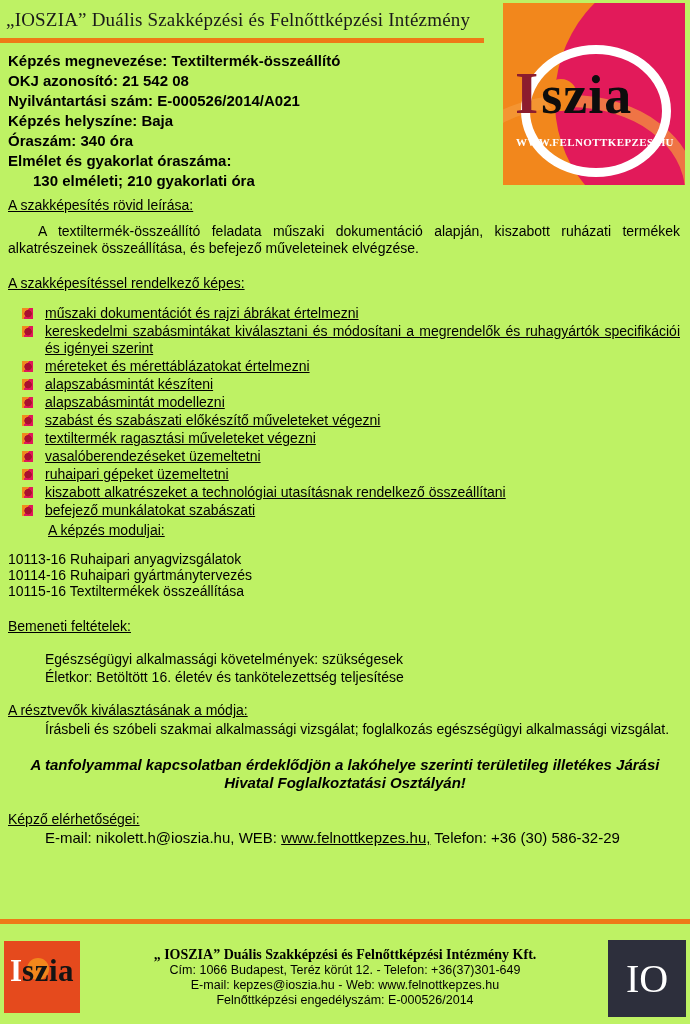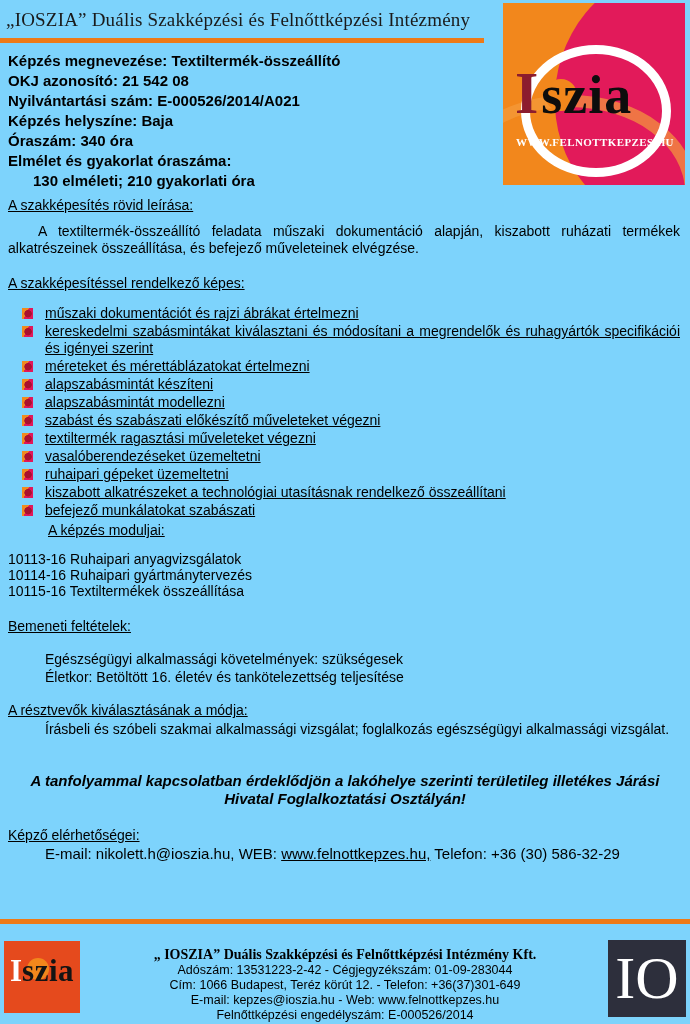--- a/index.html
+++ b/index.html
@@ -1,16 +1,16 @@
 <!DOCTYPE html>
 <html lang="hu"><head>
 <meta charset="utf-8">
 <style>
   html,body{margin:0;padding:0;background:#ffffff;}
-  #page{position:relative;width:690px;height:1024px;background:#7dd3fc;overflow:hidden;
+  #page{position:relative;width:690px;height:1024px;background:#bef264;overflow:hidden;
         font-family:"Liberation Sans",sans-serif;font-size:14px;color:#000;}
 
   
   .org-title{padding:9px 8px 0 6px;font-family:"Liberation Serif",serif;font-size:19px;
              color:#1a1a1a;letter-spacing:.2px;}
   .title-rule{margin-top:7px;width:484px;height:5px;background:#ee7a17;}
 
   .logo-big{position:absolute;top:3px;right:5px;width:182px;height:182px;
             background:#f2871c;overflow:hidden;}
   .logo-big .blob{position:absolute;left:52px;top:-34px;width:234px;height:256px;
@@ -51,39 +51,39 @@
   .bullet{position:absolute;left:14px;top:3px;width:11px;height:11px;
           background:
             radial-gradient(circle at 55% 52%, #a9102e 0 3.4px, rgba(0,0,0,0) 4px),
             linear-gradient(115deg,#f08a1e 42%,#e2175a 42%);}
 
   .modules{margin:13px 10px 0 8px;line-height:16px;}
   .modules div{margin-bottom:0;}
   .entry{margin:16px 10px 0 8px;line-height:18px;}
   .entry div{padding-left:37px;}
 
-  .notice{margin:34px 12px 0 12px;font-size:15px;font-weight:bold;font-style:italic;
+  .notice{margin:18px 12px 0 12px;font-size:15px;font-weight:bold;font-style:italic;
           text-align:center;line-height:18px;}
 
   .contact-line{margin:2px 10px 0 8px;padding-left:37px;font-size:15px;line-height:18px;}
   .weblink{text-decoration:underline;color:#000;cursor:pointer;}
 
   
   .footer-rule{position:absolute;left:0;top:919px;width:690px;height:5px;background:#ee7a17;}
   .flogo-left{position:absolute;left:4px;top:941px;width:76px;height:72px;background:#e54a1d;}
   .flogo-left .fline{position:relative;text-align:center;margin-top:13px;
                      font-family:"Liberation Serif",serif;font-weight:bold;font-size:31px;
                      line-height:34px;}
   .flogo-left .fdot{position:absolute;left:23px;top:4px;width:22px;height:22px;
                     border-radius:50%;background:#f2871c;}
   .flogo-left .fi{position:relative;color:#fff;}
   .flogo-left .fszia{position:relative;color:#141414;letter-spacing:.5px;}
   .flogo-right{position:absolute;right:4px;top:940px;width:78px;height:77px;background:#2d2f3c;
                display:flex;align-items:center;justify-content:center;
-               font-family:"Liberation Serif",serif;font-size:60px;color:#fff;}
+               font-family:"Liberation Serif",serif;font-size:40px;color:#fff;}
   .fcenter{position:absolute;left:50%;transform:translateX(-50%);top:946px;width:500px;
            text-align:center;}
   .fcompany{font-family:"Liberation Serif",serif;font-weight:bold;font-size:14px;
             line-height:17px;}
   .fline{font-size:12.5px;line-height:15px;}
 </style>
 </head>
 <body>
 
 <div id="page">
@@ -150,21 +150,20 @@
   <div class="contact-line"><span>E-mail: nikolett.h@ioszia.hu, WEB: </span><span class="weblink">www.felnottkepzes.hu,</span><span> Telefon: +36 (30) 586-32-29</span></div>
 
   <div class="footer-rule"></div>
 
   <div class="flogo-left">
     <div class="fline"><span class="fdot"></span><span class="fi">I</span><span class="fszia">szia</span></div>
   </div>
 
   <div class="fcenter">
     <div class="fcompany">„ IOSZIA” Duális Szakképzési és Felnőttképzési Intézmény Kft.</div>
-    <div class="fline">Adószám: 13531223-2-42 - Cégjegyzékszám: 01-09-283044</div>
     <div class="fline">Cím: 1066 Budapest, Teréz körút 12. - Telefon: +36(37)301-649</div>
     <div class="fline">E-mail: kepzes@ioszia.hu - Web: www.felnottkepzes.hu</div>
     <div class="fline">Felnőttképzési engedélyszám: E-000526/2014</div>
   </div>
 
   <div class="flogo-right">
     <span>IO</span>
   </div>
 
 </div>

